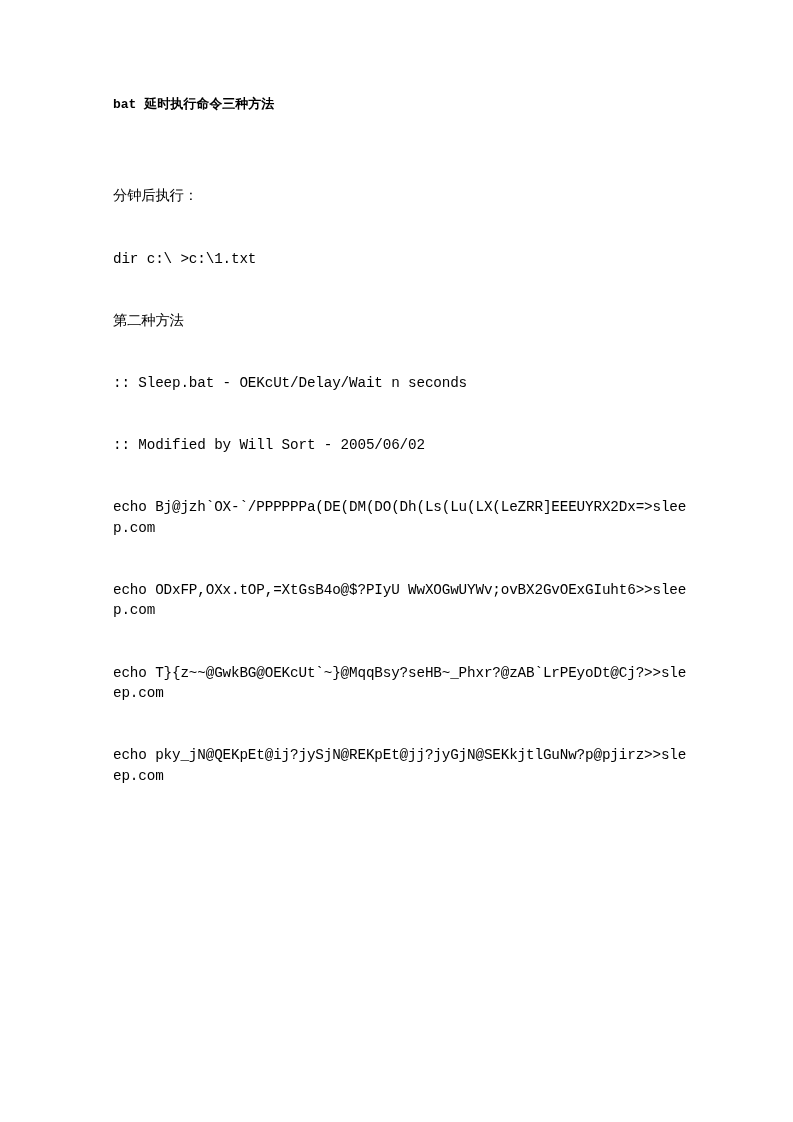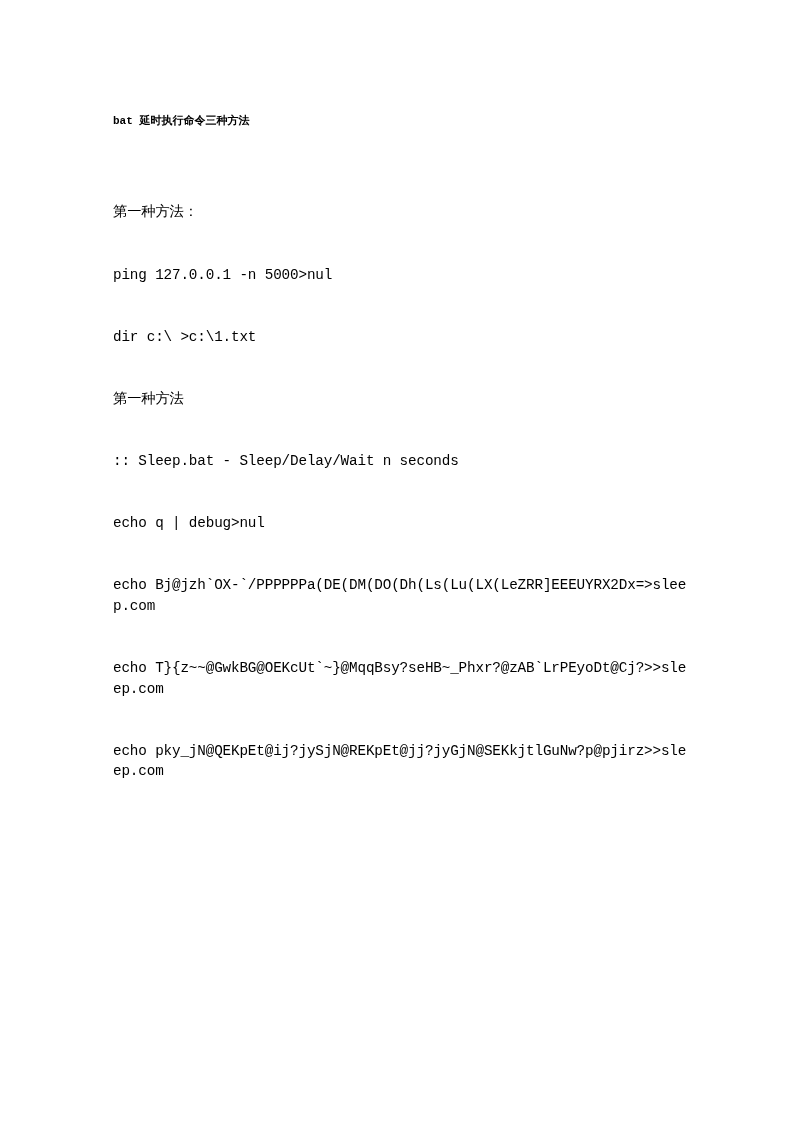--- a/index.html
+++ b/index.html
@@ -18,23 +18,23 @@
     position: relative;
     width: 793px;
     height: 1122px;
     background: #ffffff;
     box-sizing: border-box;
     padding: 95px 105px 0 113px;
   }
   .doc-title {
     font-family: "Liberation Mono", monospace;
     font-weight: bold;
-    font-size: 11px;
+    font-size: 13px;
     letter-spacing: 0px;
-    margin: 16px 0 30px 0;
+    margin: 0 0 30px 0;
     line-height: 20px;
     white-space: pre;
   }
   .body-block {
     font-family: "Liberation Mono", monospace;
     font-size: 14.3px;
     line-height: 20.7px;
     white-space: pre-wrap;
     word-break: break-all;
     overflow-wrap: break-word;
@@ -49,27 +49,27 @@
   }
 </style>
 </head>
 <body>
 
 <div class="page">
 
   <h1 class="doc-title">bat 延时执行命令三种方法</h1>
 
   <div class="body-block">
-    <div class="line">第一种方法：</div>
-    <div class="line">ping 127.0.0.1 -n 5000&gt;nul</div>
+    <div class="line">分钟后执行：</div>
     <div class="line">dir c:\ &gt;c:\1.txt</div>
-    <div class="line">第一种方法</div>
-    <div class="line">:: Sleep.bat - Sleep/Delay/Wait n seconds</div>
-    <div class="line">echo q | debug&gt;nul</div>
+    <div class="line">第二种方法</div>
+    <div class="line">:: Sleep.bat - OEKcUt/Delay/Wait n seconds</div>
+    <div class="line">:: Modified by Will Sort - 2005/06/02</div>
     <div class="line">echo Bj@jzh`OX-`/PPPPPPa(DE(DM(DO(Dh(Ls(Lu(LX(LeZRR]EEEUYRX2Dx=&gt;sleep.com</div>
+    <div class="line">echo ODxFP,OXx.tOP,=XtGsB4o@$?PIyU WwXOGwUYWv;ovBX2GvOExGIuht6&gt;&gt;sleep.com</div>
     <div class="line">echo T}{z~~@GwkBG@OEKcUt`~}@MqqBsy?seHB~_Phxr?@zAB`LrPEyoDt@Cj?&gt;&gt;sleep.com</div>
     <div class="line">echo pky_jN@QEKpEt@ij?jySjN@REKpEt@jj?jyGjN@SEKkjtlGuNw?p@pjirz&gt;&gt;sleep.com</div>
     
     
     
     
     
     
     
     

